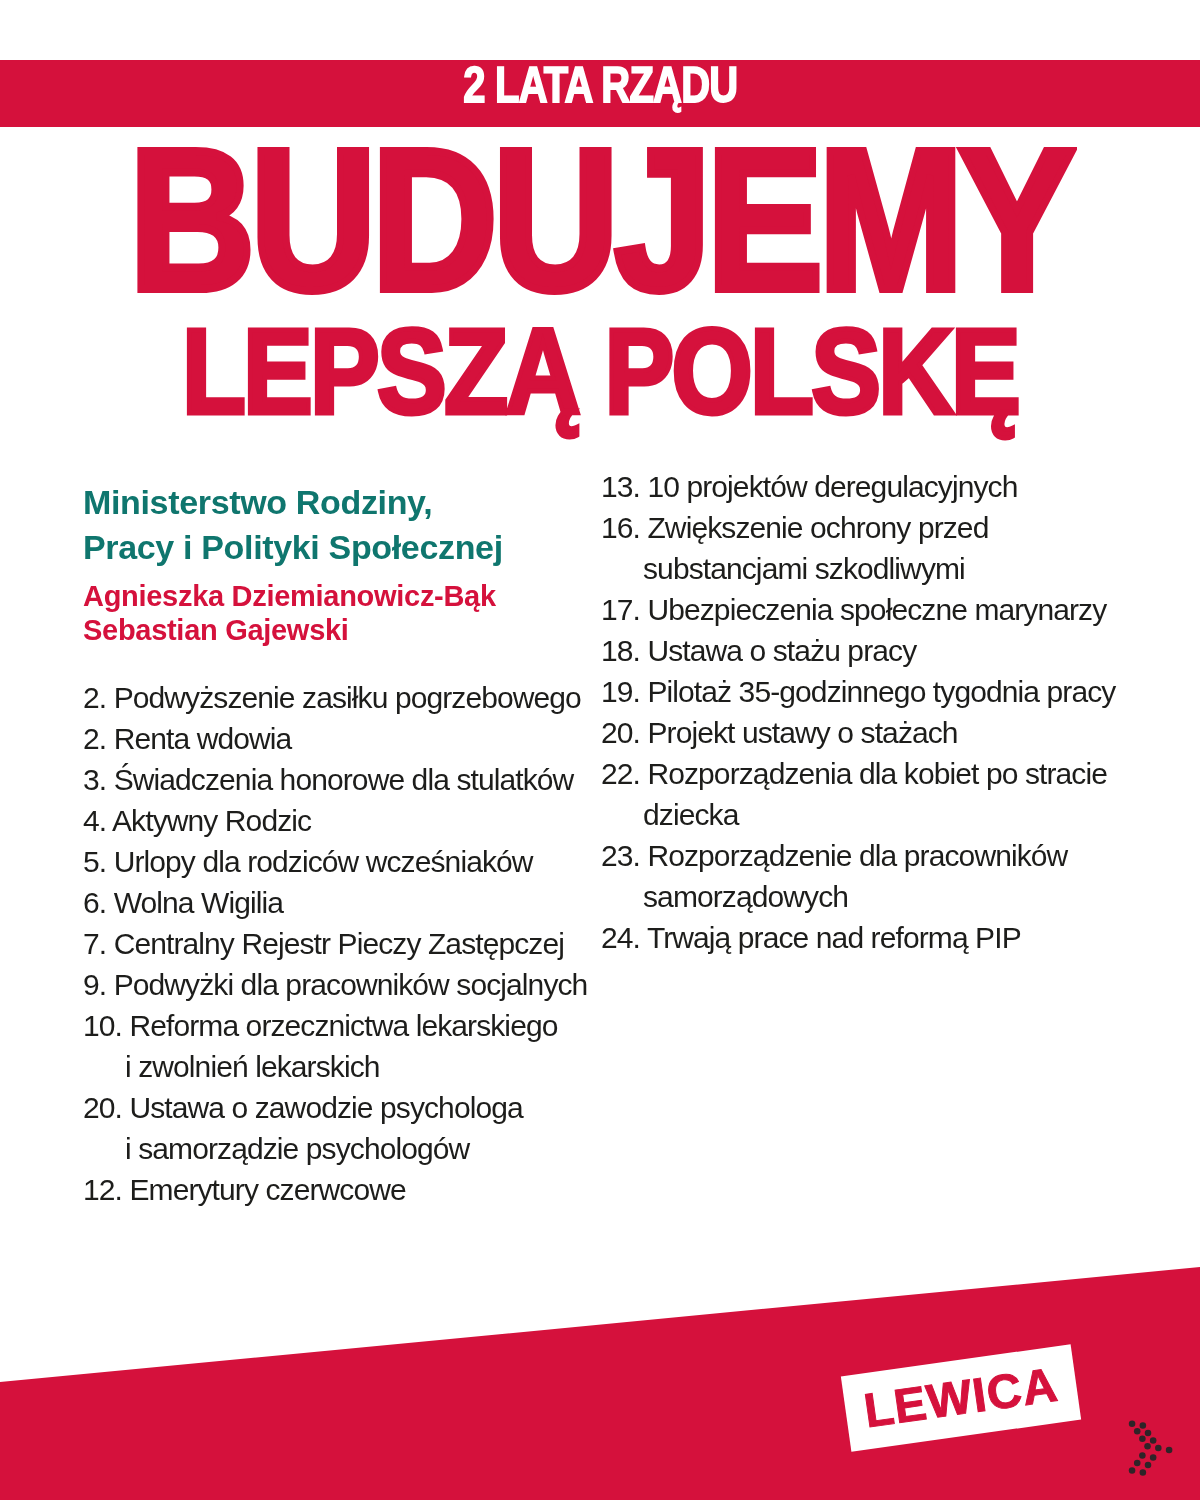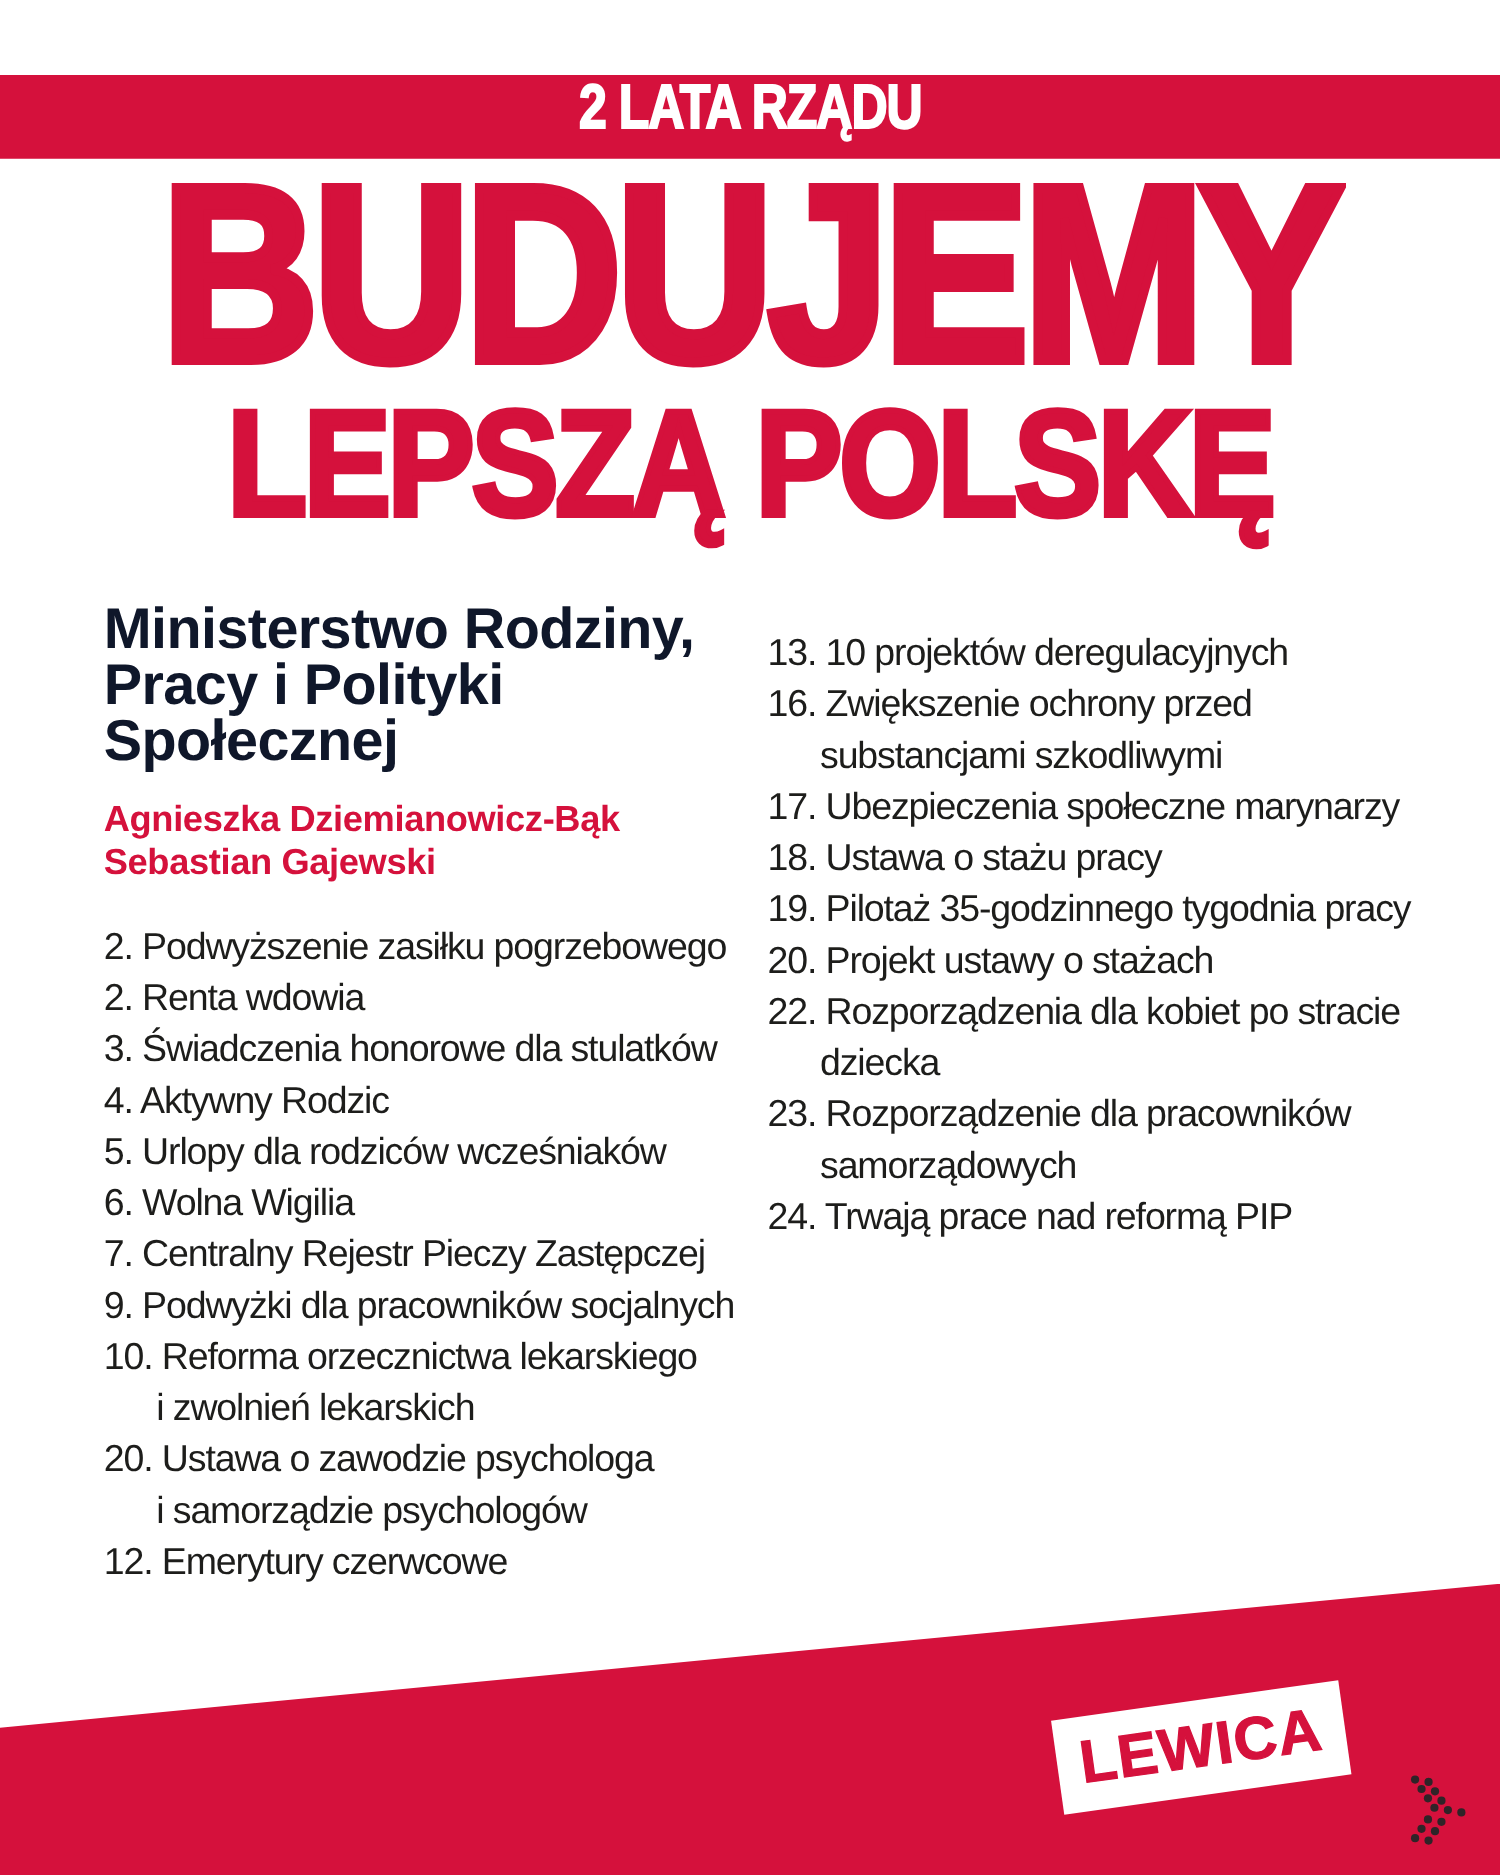--- a/index.html
+++ b/index.html
@@ -28,26 +28,26 @@
     top:120px;font-size:200px;line-height:200px;letter-spacing:-0.025em;
     transform:scaleX(0.87);transform-origin:center top;
   }
   .title-line.t2{
     top:311px;font-size:120px;line-height:120px;letter-spacing:-0.025em;
     transform:scaleX(0.87);transform-origin:center top;
   }
   
   .col{position:absolute;}
   .col-left{left:83px;top:480px;width:540px;}
-  .col-right{left:614px;top:466px;width:560px;margin-top:36px;}
+  .col-right{left:601px;top:466px;width:560px;}
   .ministry-name{
-    margin:0;font-size:46px;line-height:45px;font-weight:bold;
-    color:#0f172a;letter-spacing:-0.01em;
+    margin:0;font-size:34px;line-height:45px;font-weight:bold;
+    color:#0f766e;letter-spacing:-0.01em;
   }
-  .ministers{margin-top:24px;color:#d5113c;font-weight:bold;
+  .ministers{margin-top:9px;color:#d5113c;font-weight:bold;
     font-size:29px;line-height:34px;letter-spacing:-0.01em;}
   .ach-list{
     list-style:none;margin:0;padding:0;
     font-size:30px;line-height:41px;letter-spacing:-0.03em;color:#1d1d1b;
   }
   .col-left .ach-list{margin-top:30px;}
   .ach-list li{
     white-space:pre-line;
     padding-left:42px;text-indent:-42px;
   }

